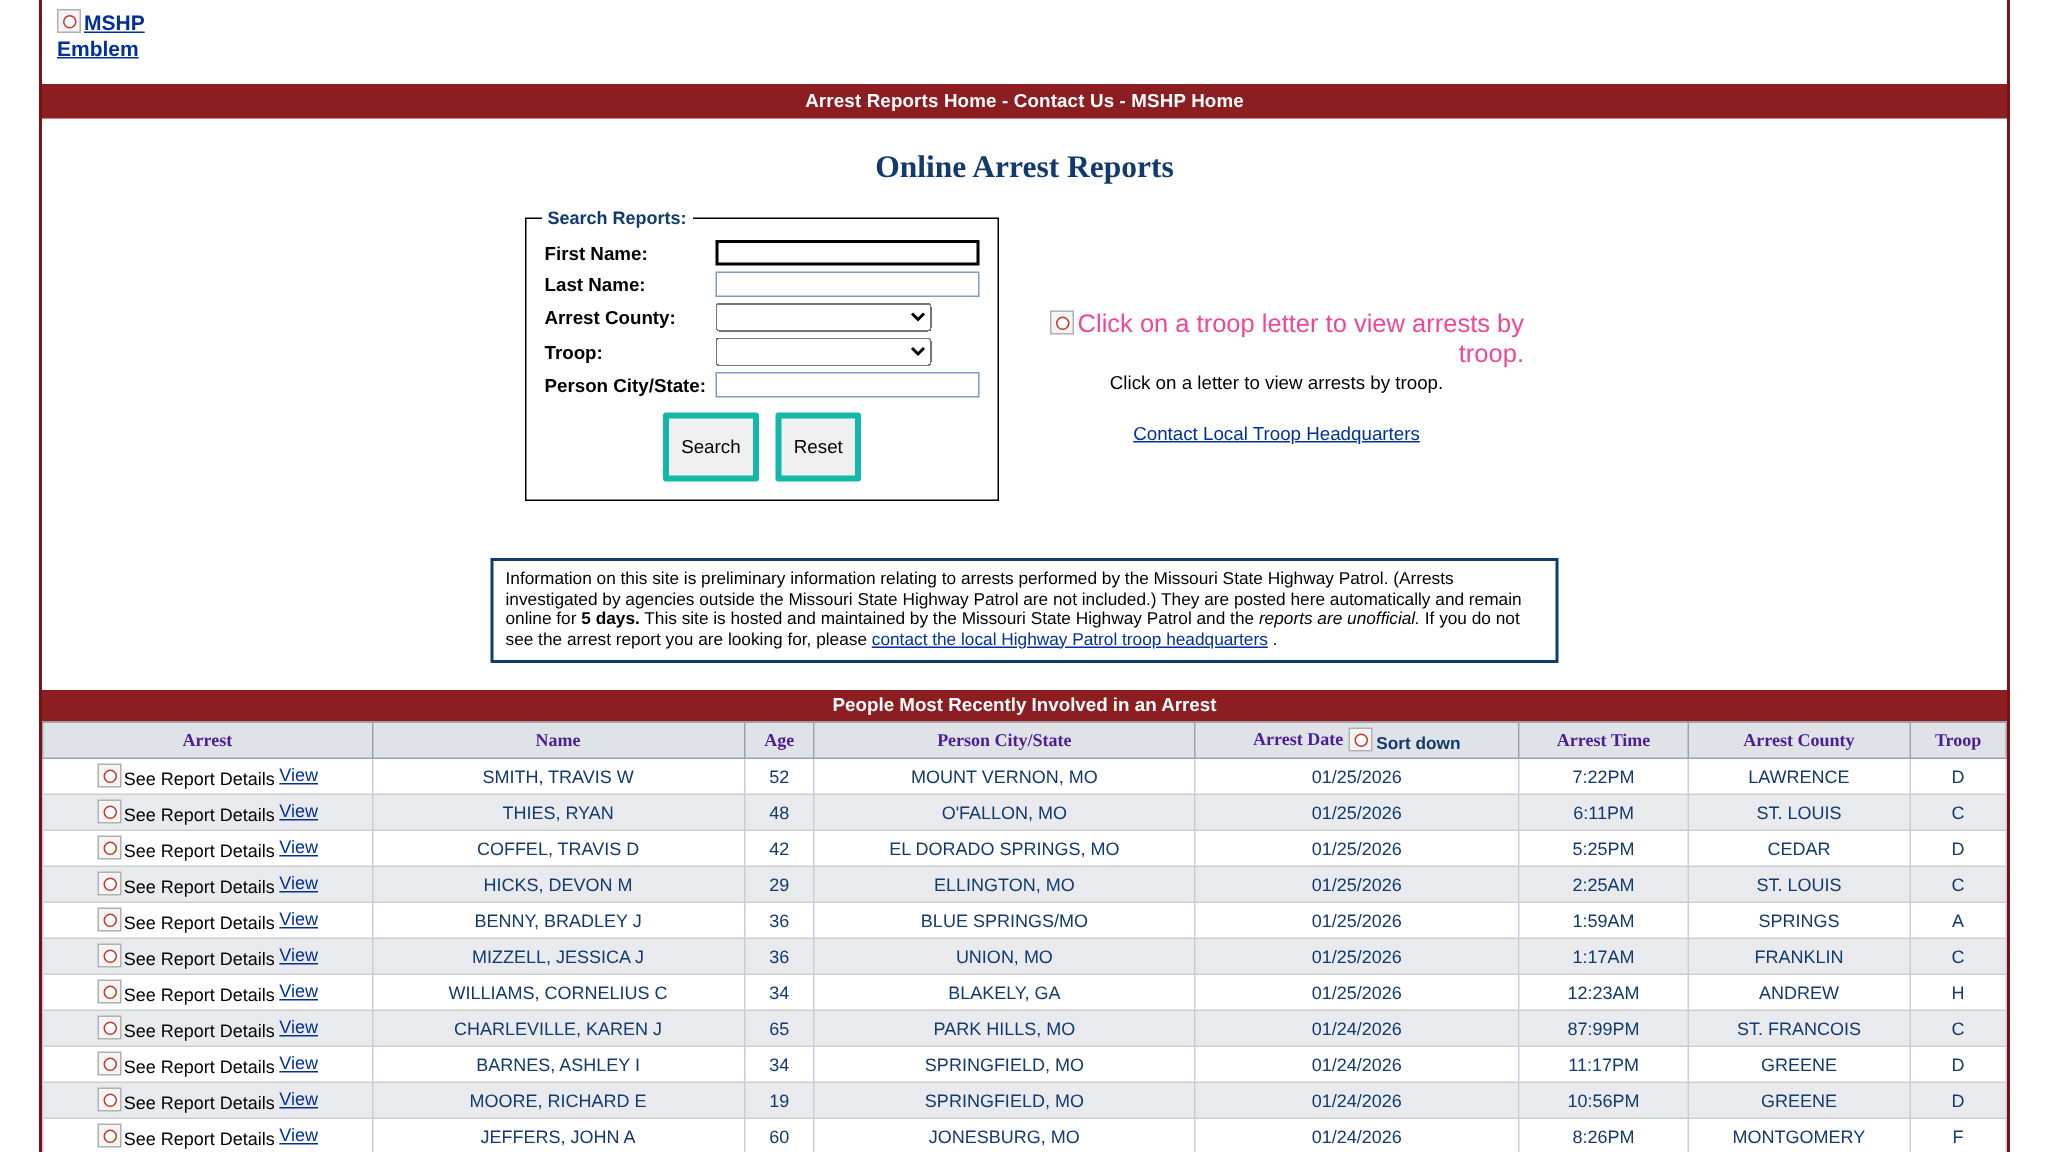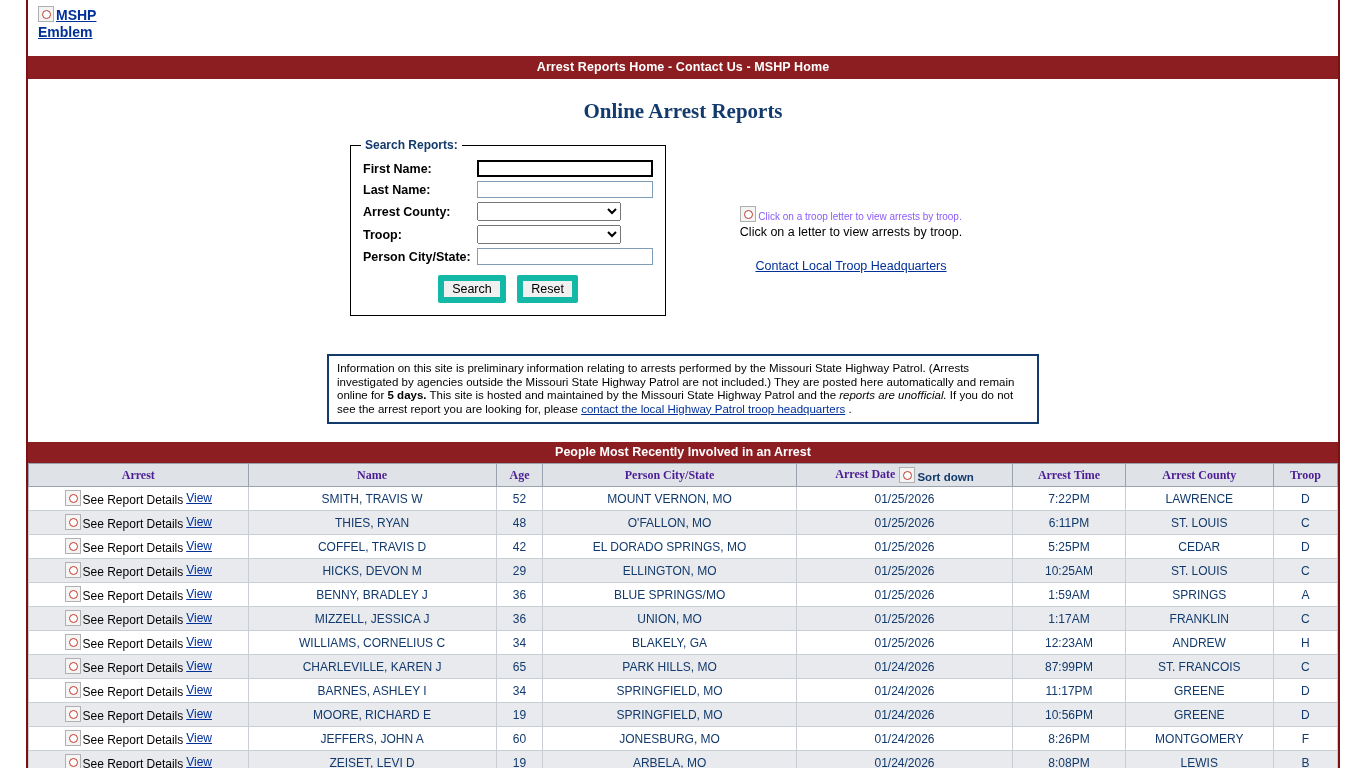--- a/index.html
+++ b/index.html
@@ -139,36 +139,36 @@
     font-size: 12px;
     box-sizing: border-box;
   }
   .buttons-cell {
     text-align: center;
     padding-top: 8px !important;
   }
   button.form-btn {
     font-size: 12.5px;
     font-family: "Liberation Sans", sans-serif;
-    padding: 1px 8px;
+    padding: 12px 8px;
     margin: 0 4px;
     background: #f0f0f0;
-    border: 6px solid #14b8a6;
+    border: 4px solid #14b8a6;
     border-radius: 2px;
   }
 
   .troop-panel {
     width: 330px;
     text-align: center;
     font-size: 12.5px;
     padding-top: 68px;
   }
   .troop-panel .alt-img {
-    color: #8b5cf6;
-    font-size: 10px;
+    color: #ec4899;
+    font-size: 17px;
     display: inline-block;
     text-align: right;
   }
   .troop-panel .hint {
     display: block;
     margin-top: 2px;
   }
   .troop-panel a {
     color: #00309a;
     text-decoration: underline;
@@ -375,21 +375,21 @@
           <td class="col-time">5:25PM</td>
           <td class="col-county">CEDAR</td>
           <td class="col-troop">D</td>
         </tr>
         <tr class="row-even">
           <td class="arrest-cell"><span class="brokenimg-inline"><span class="broken-icon"></span><span>See Report Details</span></span><a class="view-link" href="#">View</a></td>
           <td class="col-name">HICKS, DEVON M</td>
           <td class="col-age">29</td>
           <td class="col-city">ELLINGTON, MO</td>
           <td class="col-date">01/25/2026</td>
-          <td class="col-time">10:25AM</td>
+          <td class="col-time">2:25AM</td>
           <td class="col-county">ST. LOUIS</td>
           <td class="col-troop">C</td>
         </tr>
         <tr class="row-odd">
           <td class="arrest-cell"><span class="brokenimg-inline"><span class="broken-icon"></span><span>See Report Details</span></span><a class="view-link" href="#">View</a></td>
           <td class="col-name">BENNY, BRADLEY J</td>
           <td class="col-age">36</td>
           <td class="col-city">BLUE SPRINGS/MO</td>
           <td class="col-date">01/25/2026</td>
           <td class="col-time">1:59AM</td>

